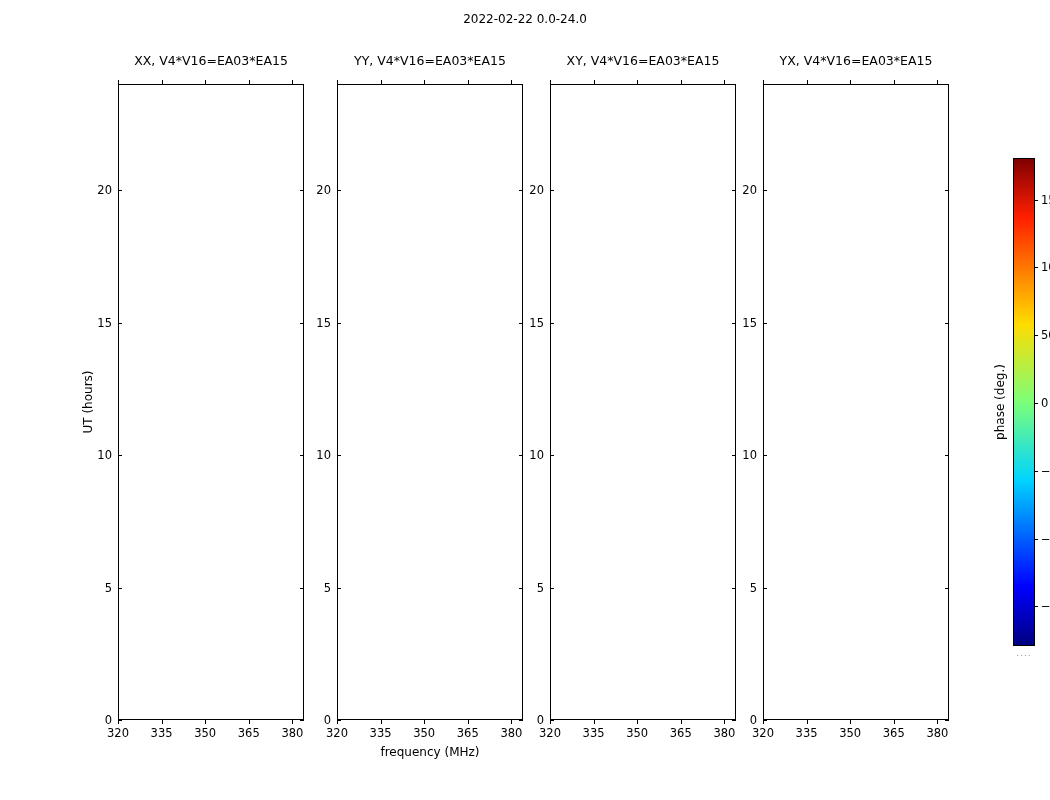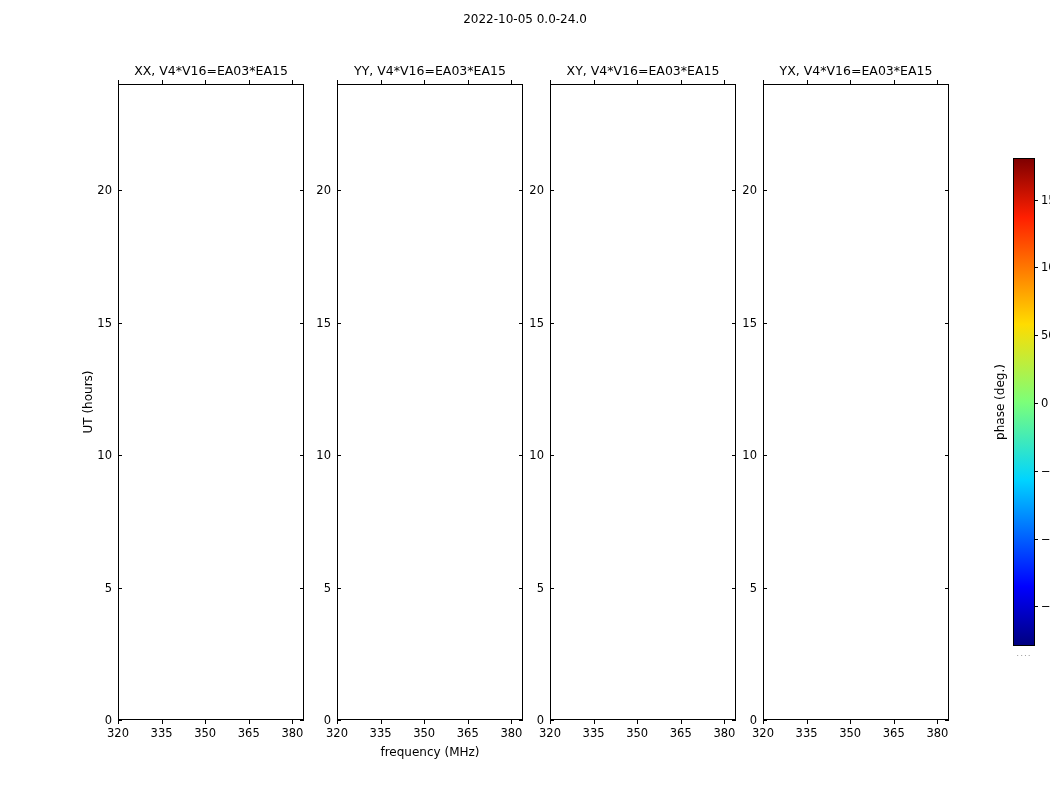--- a/index.html
+++ b/index.html
@@ -45,21 +45,21 @@
     height: 100%;
     border: 1px solid #000000;
     box-sizing: border-box;
     background: #ffffff;
   }
   .panel .title {
     position: absolute;
     bottom: 100%;
     left: 50%;
     transform: translateX(-50%);
-    margin-bottom: 6px;
+    margin-bottom: 16px;
     white-space: nowrap;
     font-size: 12.5px;
   }
 
   
   .xticks {
     position: absolute;
     left: 0;
     top: 100%;
     width: 100%;
@@ -179,21 +179,21 @@
     font-size: 9px;
     color: #999;
     letter-spacing: 1px;
   }
 </style>
 </head>
 <body>
 
 <div id="figure">
 
-  <div class="suptitle">2022-10-05 0.0-24.0</div>
+  <div class="suptitle">2022-02-22 0.0-24.0</div>
 
   <div class="ylabel">UT (hours)</div>
   <div class="xlabel">frequency (MHz)</div>
 
   <div id="panels">
       <div class="panel" style="left: 118px;">
         <div class="title">XX, V4*V16=EA03*EA15</div>
         <div class="axes"></div>
         <div class="xtick-top" style="left: 0px;"></div>
         <div class="xtick-top" style="left: 43.5938px;"></div>

